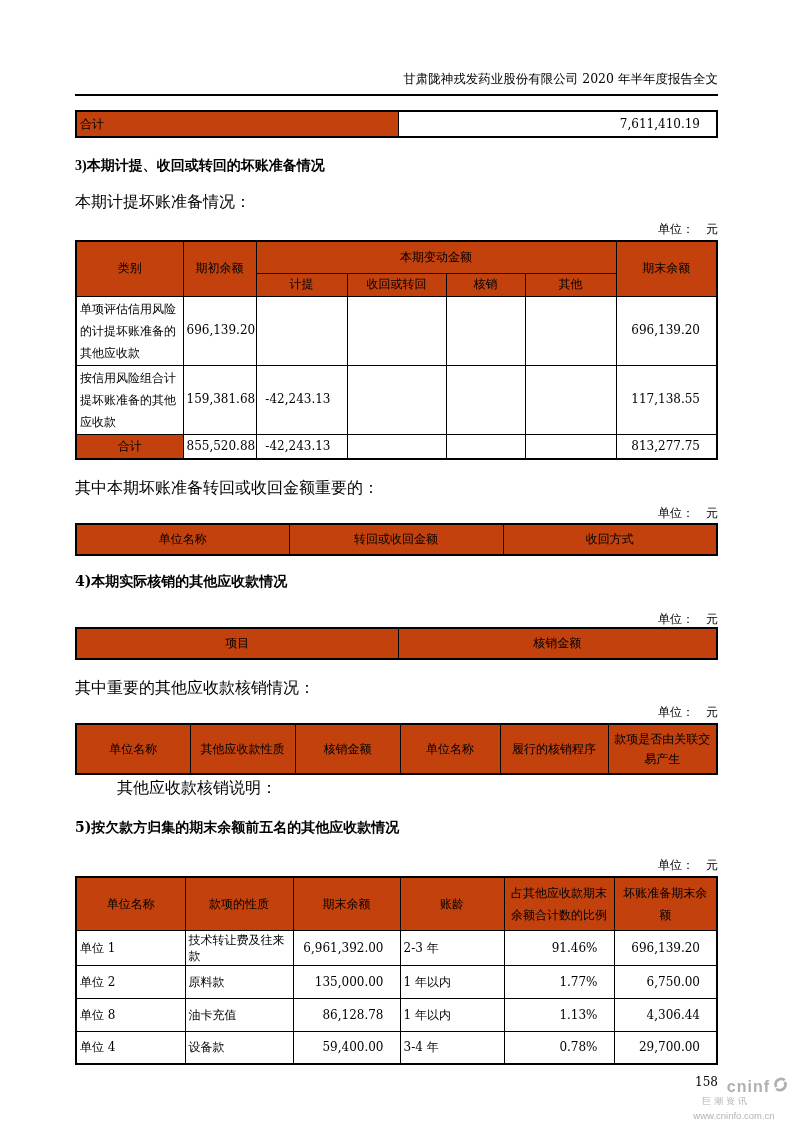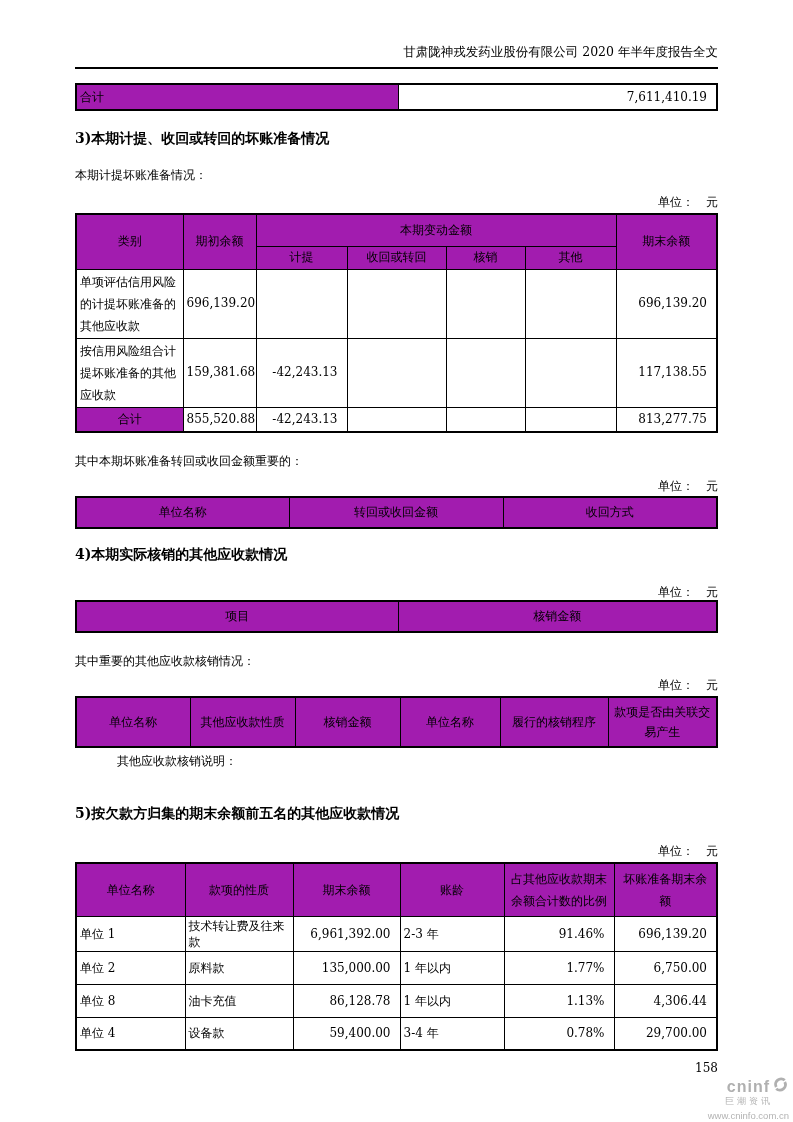--- a/index.html
+++ b/index.html
@@ -15,53 +15,53 @@
     overflow: hidden;
   }
   .content {
     position: absolute;
     left: 75px;
     top: 0;
     width: 643px;
   }
   
   .doc-header {
-    padding-top: 44px;
+    padding-top: 71px;
     padding-bottom: 7px;
     border-bottom: 2px solid #000;
     text-align: right;
     font-size: 12.5px;
     line-height: 16px;
   }
   
   .sec-heading { font-size: 14px; font-weight: bold; line-height: 17px; }
-  .h3 { margin-top: 19px; }
+  .h3 { margin-top: 19px; font-family: Liberation Serif, serif; }
   .h4 { margin-top: 17px; }
-  .h5 { margin-top: 37px; }
-  .para { font-size: 12px; line-height: 14px; }
+  .h5 { margin-top: 24px; }
+  .para { font-size: 16px; line-height: 14px; }
   .unit-note { font-size: 12px; line-height: 14px; text-align: right; }
   
   table {
     width: 100%;
     border-collapse: collapse;
     table-layout: fixed;
     border: 2px solid #000;
     font-size: 12px;
   }
   td, th {
     border: 1px solid #000;
     font-weight: normal;
     vertical-align: middle;
     padding: 1px 3px;
     overflow: hidden;
     line-height: 15px;
   }
-  .hd { background: #a21caf; }
+  .hd { background: #c2410c; }
   .c { text-align: center; }
-  .r { text-align: right; padding-right: 9px; margin-top: 28px; }
+  .r { text-align: right; padding-right: 16px; margin-top: 28px; }
   .l { text-align: left; padding-left: 3px; }
   .t-total { margin-top: 14px; }
   .t-total td { height: 26px; }
   .t-provision { margin-top: 4px; }
   .t-provision .cat { line-height: 22px; }
   .t-reversal { margin-top: 3px; }
   .t-reversal td { height: 31px; }
   .t-writeoff { margin-top: 1px; }
   .t-writeoff td { height: 31px; }
   .t-wo-detail { margin-top: 4px; }
@@ -81,21 +81,21 @@
     margin-top: 10px;
     text-align: right;
     font-size: 12px;
     line-height: 14px;
   }
   .cninfo-logo {
     position: absolute;
     right: 4px;
     top: 1076px;
     width: 110px;
-    text-align: right;
+    text-align: center;
     color: #b0b0b0;
     font-family: "Liberation Sans", sans-serif;
   }
   .logo-row {
     display: flex;
     justify-content: flex-end;
     align-items: center;
     gap: 2px;
   }
   .logo-brand {

